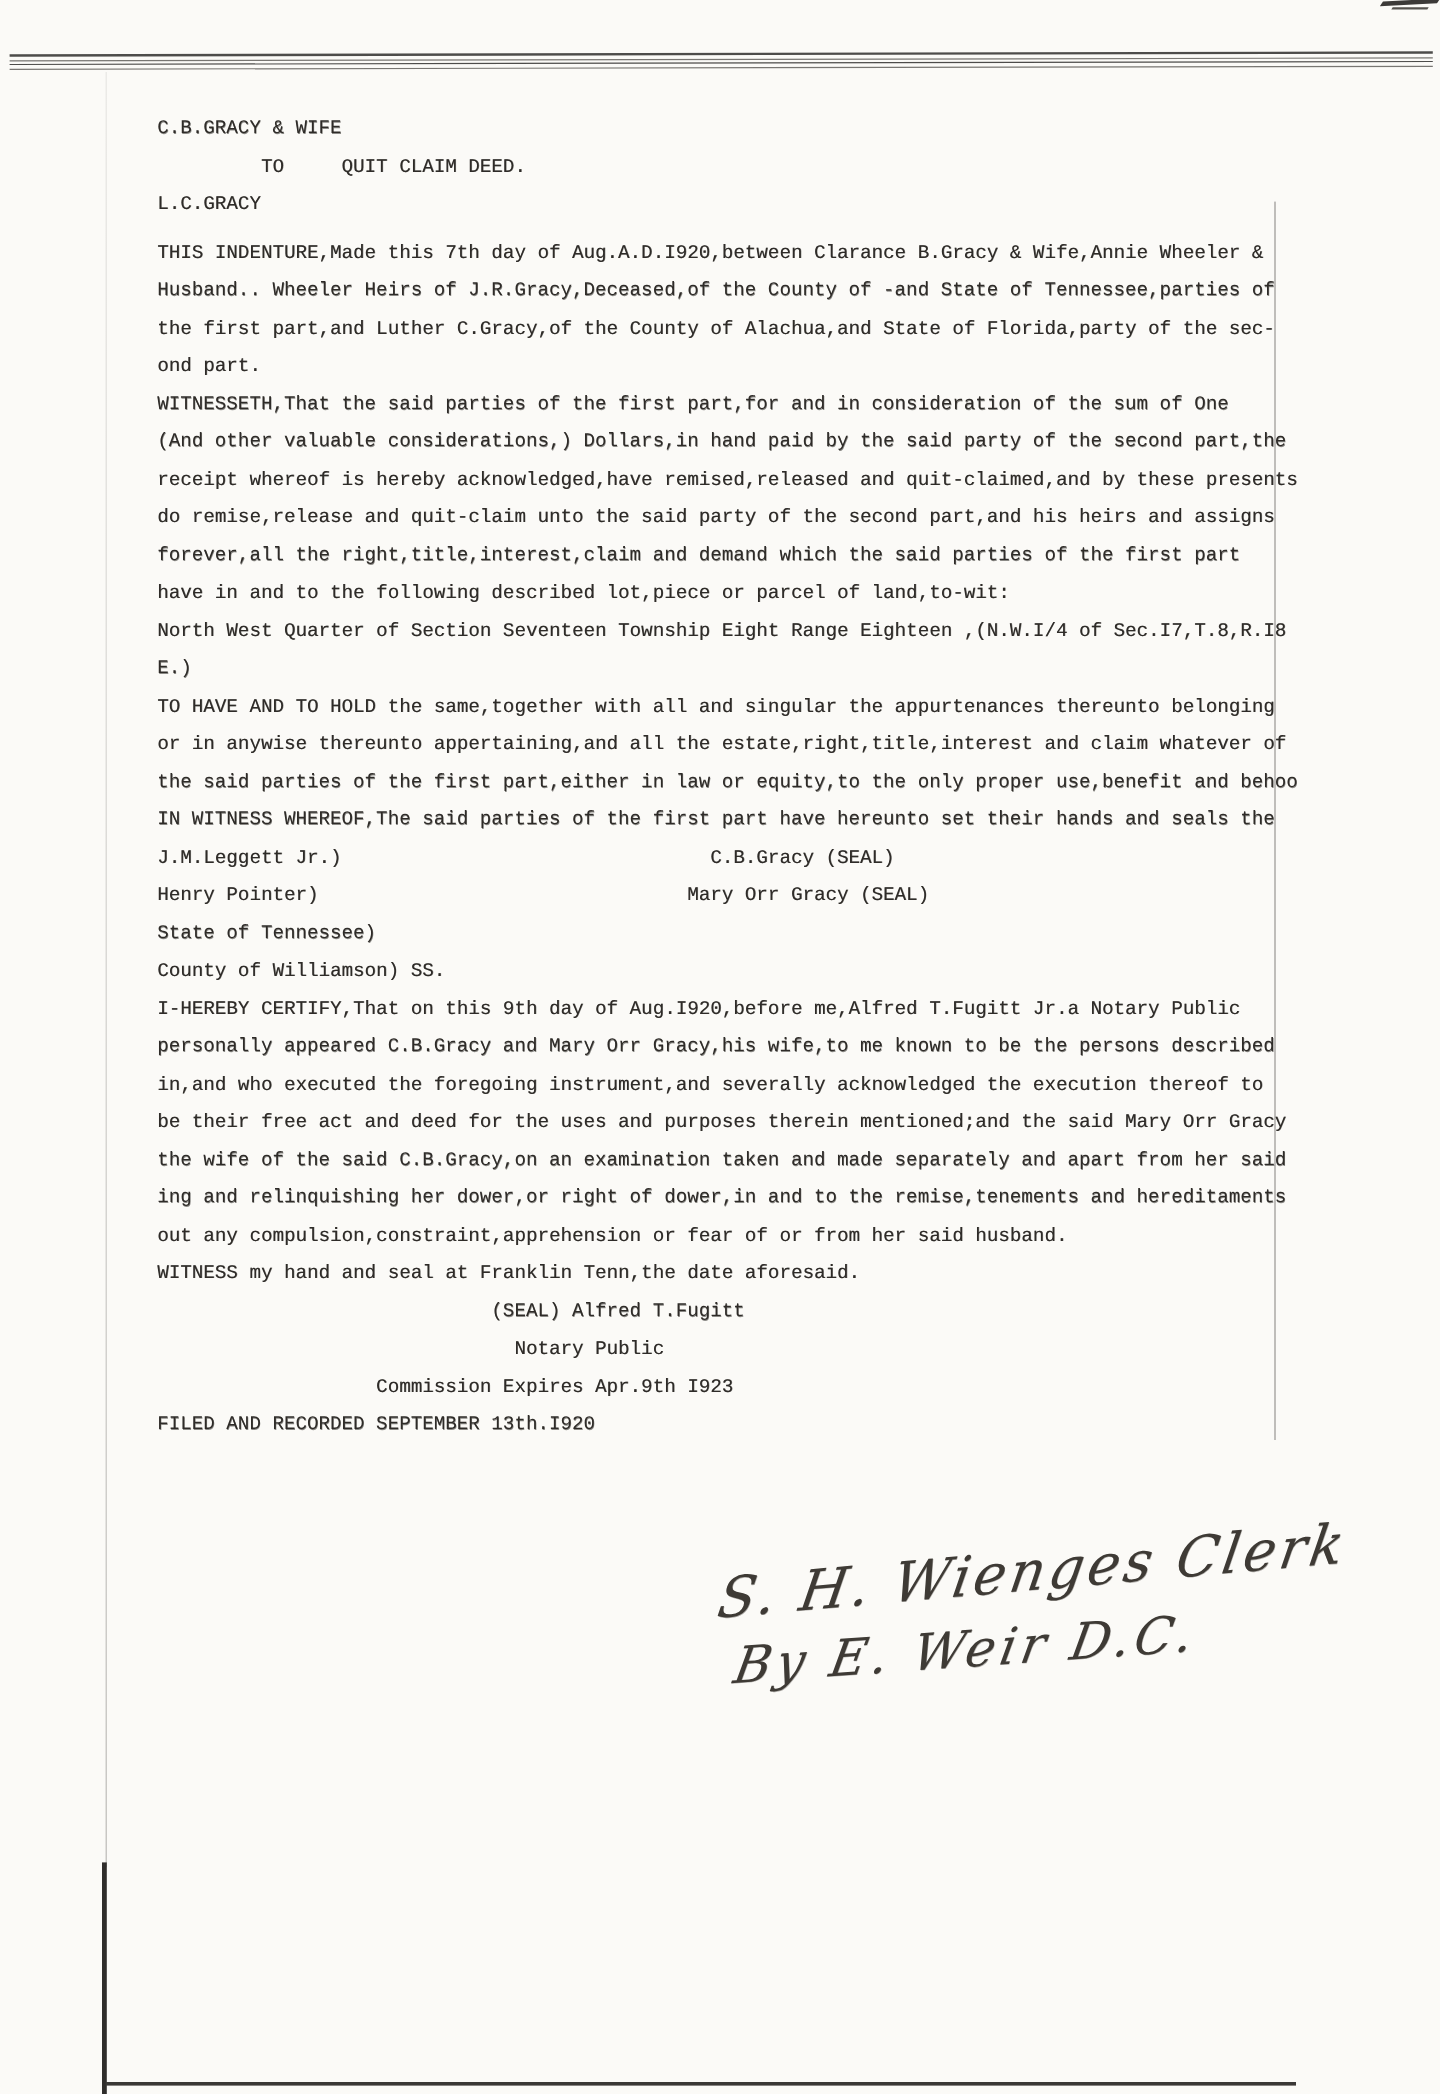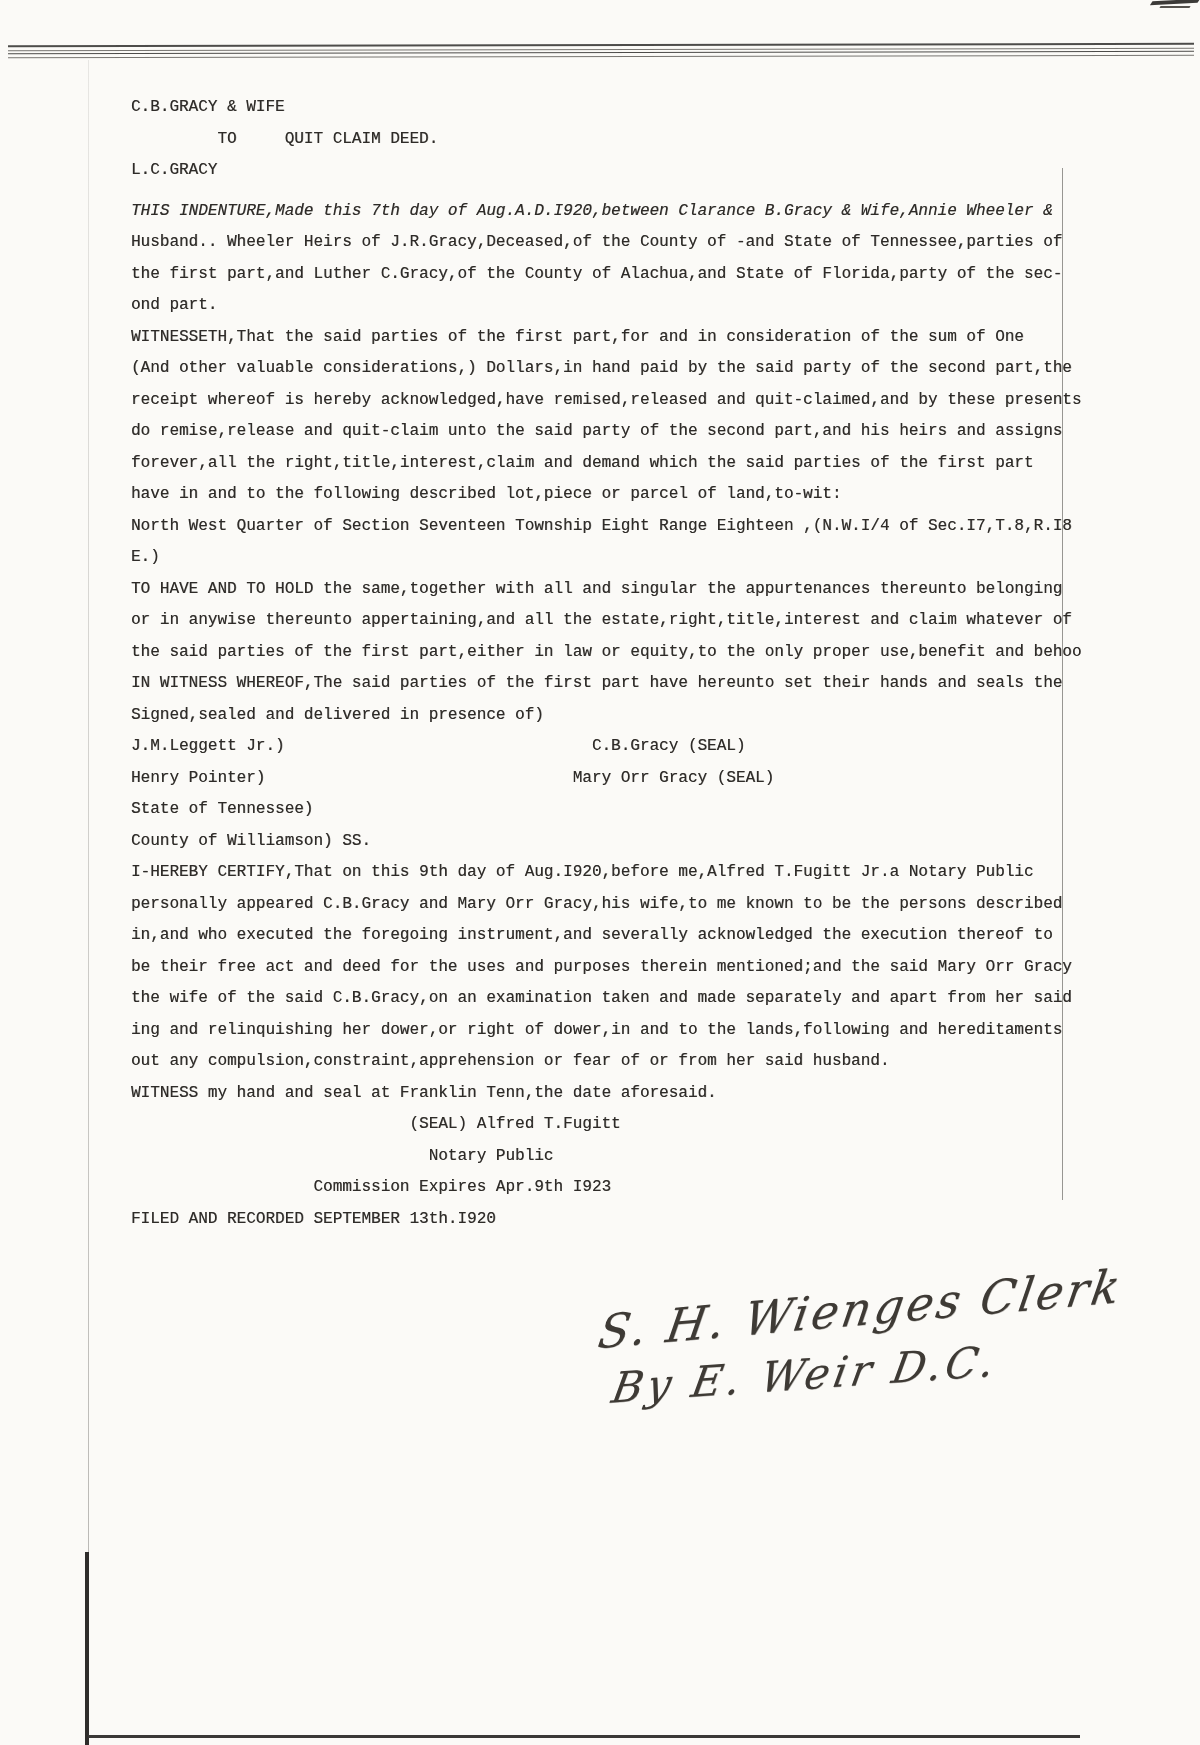--- a/index.html
+++ b/index.html
@@ -33,21 +33,21 @@
   .vline-left-bottom { position:absolute; left:85px; top:1552px; width:4px; height:193px; background:#2f2d2b; }
   .hline-bottom { position:absolute; left:88px; top:1735px; width:992px; height:3px; background:#3a3836; }
   
   .text-block {
     position:absolute; left:131px; top:92px; width:950px;
     font-size:16px; line-height:31.5px;
     color:#2e2b28;
     text-shadow:0.4px 0.4px 0 rgba(46,43,40,0.55);
   }
   .tline { white-space:pre; height:31.5px; }
-  .tline:nth-child(4) { margin-top:9px;font-style:italic; }
+  .tline:nth-child(4) { margin-top:9px; }
   
   .hw {
     position:absolute;
     font-family:"DejaVu Serif","Liberation Serif",serif;
     font-style:italic;
     color:#3e3a35;
     white-space:nowrap;
     text-shadow:0.5px 0.5px 0 rgba(62,58,53,0.4);
   }
   .hw1 { left:598px; top:1282px; font-size:46px; letter-spacing:3px; transform:rotate(-5deg) skewX(-14deg); }
@@ -84,31 +84,30 @@
       <div class="tline">receipt whereof is hereby acknowledged,have remised,released and quit-claimed,and by these presents</div>
       <div class="tline">do remise,release and quit-claim unto the said party of the second part,and his heirs and assigns</div>
       <div class="tline">forever,all the right,title,interest,claim and demand which the said parties of the first part</div>
       <div class="tline">have in and to the following described lot,piece or parcel of land,to-wit:</div>
       <div class="tline">North West Quarter of Section Seventeen Township Eight Range Eighteen ,(N.W.I/4 of Sec.I7,T.8,R.I8</div>
       <div class="tline">E.)</div>
       <div class="tline">TO HAVE AND TO HOLD the same,together with all and singular the appurtenances thereunto belonging</div>
       <div class="tline">or in anywise thereunto appertaining,and all the estate,right,title,interest and claim whatever of</div>
       <div class="tline">the said parties of the first part,either in law or equity,to the only proper use,benefit and behoo</div>
       <div class="tline">IN WITNESS WHEREOF,The said parties of the first part have hereunto set their hands and seals the</div>
-      <div class="tline">Signed,sealed and delivered in presence of)</div>
       <div class="tline">J.M.Leggett Jr.)                                C.B.Gracy (SEAL)</div>
       <div class="tline">Henry Pointer)                                Mary Orr Gracy (SEAL)</div>
       <div class="tline">State of Tennessee)</div>
       <div class="tline">County of Williamson) SS.</div>
       <div class="tline">I-HEREBY CERTIFY,That on this 9th day of Aug.I920,before me,Alfred T.Fugitt Jr.a Notary Public</div>
       <div class="tline">personally appeared C.B.Gracy and Mary Orr Gracy,his wife,to me known to be the persons described</div>
       <div class="tline">in,and who executed the foregoing instrument,and severally acknowledged the execution thereof to</div>
       <div class="tline">be their free act and deed for the uses and purposes therein mentioned;and the said Mary Orr Gracy</div>
       <div class="tline">the wife of the said C.B.Gracy,on an examination taken and made separately and apart from her said</div>
-      <div class="tline">ing and relinquishing her dower,or right of dower,in and to the lands,following and hereditaments</div>
+      <div class="tline">ing and relinquishing her dower,or right of dower,in and to the remise,tenements and hereditaments</div>
       <div class="tline">out any compulsion,constraint,apprehension or fear of or from her said husband.</div>
       <div class="tline">WITNESS my hand and seal at Franklin Tenn,the date aforesaid.</div>
       <div class="tline">                             (SEAL) Alfred T.Fugitt</div>
       <div class="tline">                               Notary Public</div>
       <div class="tline">                   Commission Expires Apr.9th I923</div>
       <div class="tline">FILED AND RECORDED SEPTEMBER 13th.I920</div>
     </div>
 
   <div class="hw hw1">S. H. Wienges Clerk</div>
 

